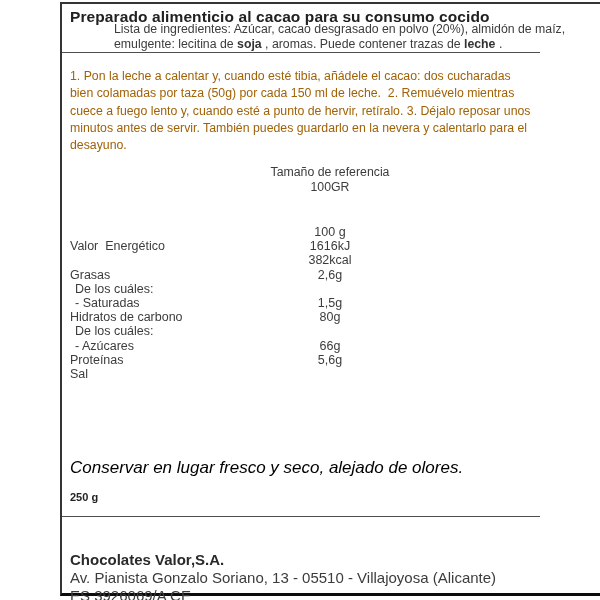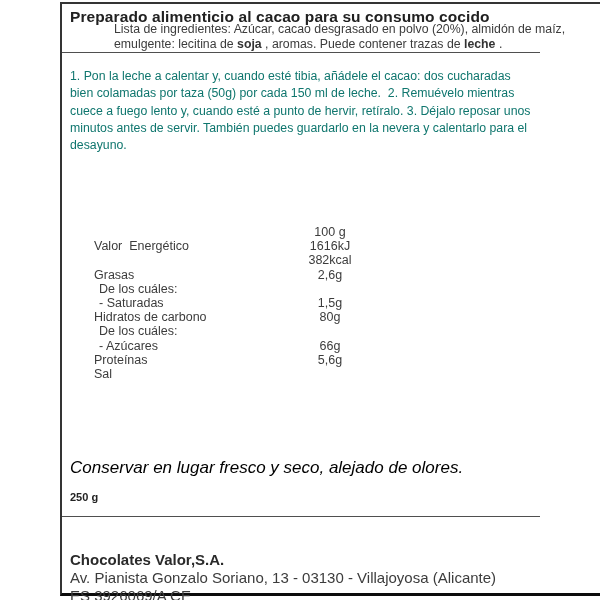--- a/index.html
+++ b/index.html
@@ -23,32 +23,32 @@
     font-size:12.3px;line-height:15px;color:#3c3c3c;margin-left:44px;
   }
   .ingredients b{color:#333;}
   .divider{
     left:0;width:478px;height:0;border-top:1px solid #4f4f4f;
   }
   .divider1{top:48px;}
   .divider2{top:512px;}
   .instructions{
     left:8px;top:64px;width:462px;
-    font-size:12.3px;line-height:17.3px;color:#0f766e;white-space:pre-wrap;
+    font-size:12.3px;line-height:17.3px;color:#a16207;white-space:pre-wrap;
   }
   .ref-header{
     left:108px;top:161px;width:320px;text-align:center;
     font-size:12.3px;line-height:15px;color:#3c3c3c;
   }
   .nutrition{
     left:8px;top:221px;width:462px;
     font-size:12.5px;color:#3c3c3c;
   }
   .n-row{position:relative;height:14.2px;line-height:14.2px;}
-  .n-label{white-space:pre-wrap;margin-left:24px;}
+  .n-label{white-space:pre-wrap;}
   .n-label.indent{padding-left:5px;}
   .n-val{position:absolute;left:100px;top:0;width:320px;text-align:center;}
   .storage{
     left:8px;top:456px;width:462px;
     font-size:17px;line-height:15px;color:#000000;font-style:italic;
   }
   .net-weight{
     left:8px;top:485px;width:200px;
     font-size:11px;font-weight:bold;color:#232323;line-height:16px;
   }
@@ -65,20 +65,24 @@
   <div class="label-box">
 
     <div class="title">Preparado alimenticio al cacao para su consumo cocido</div>
 
     <div class="ingredients"><span>Lista de ingredientes: Azúcar, cacao desgrasado en polvo (20%), almidón de maíz, emulgente: lecitina de </span><b>soja</b><span> , aromas. Puede contener trazas de </span><b>leche</b><span> .</span></div>
 
     <div class="divider divider1"></div>
 
     <div class="instructions">1. Pon la leche a calentar y, cuando esté tibia, añádele el cacao: dos cucharadas bien colamadas por taza (50g) por cada 150 ml de leche.  2. Remuévelo mientras cuece a fuego lento y, cuando esté a punto de hervir, retíralo. 3. Déjalo reposar unos minutos antes de servir. También puedes guardarlo en la nevera y calentarlo para el desayuno.</div>
 
+    <div class="ref-header">
+      <div>Tamaño de referencia</div>
+      <div>100GR</div>
+    </div>
 
     <div class="nutrition">
       <div class="n-row">
         <span class="n-val">100 g</span>
       </div>
       <div class="n-row">
         <span class="n-label">Valor  Energético</span>
         <span class="n-val">1616kJ</span>
       </div>
       <div class="n-row">
@@ -119,18 +123,18 @@
     </div>
 
     <div class="storage">Conservar en lugar fresco y seco, alejado de olores.</div>
 
     <div class="net-weight">250 g</div>
 
     <div class="divider divider2"></div>
 
     <div class="manufacturer">
       <div class="mfr-name">Chocolates Valor,S.A.</div>
-      <div>Av. Pianista Gonzalo Soriano, 13 - 03130 - Villajoyosa (Alicante)</div>
+      <div>Av. Pianista Gonzalo Soriano, 13 - 05510 - Villajoyosa (Alicante)</div>
       <div>ES 3926069/A CE</div>
     </div>
 
   </div>
 </div>
 
 </body></html>

